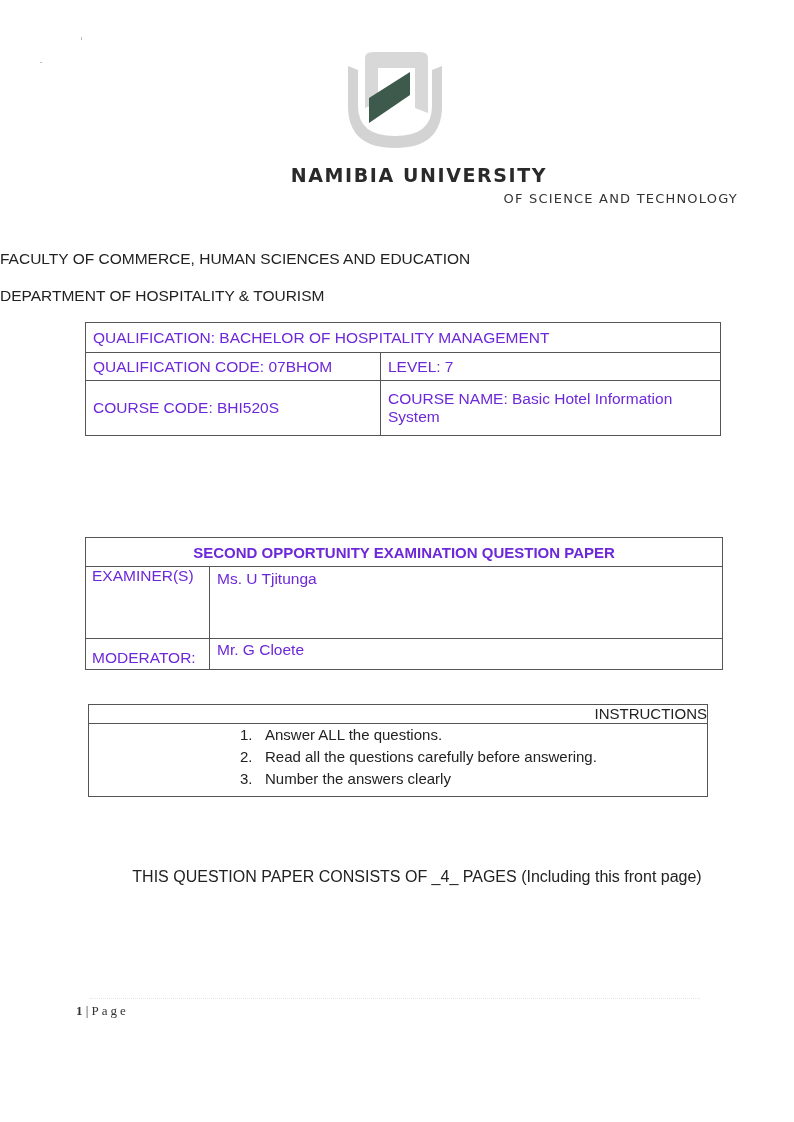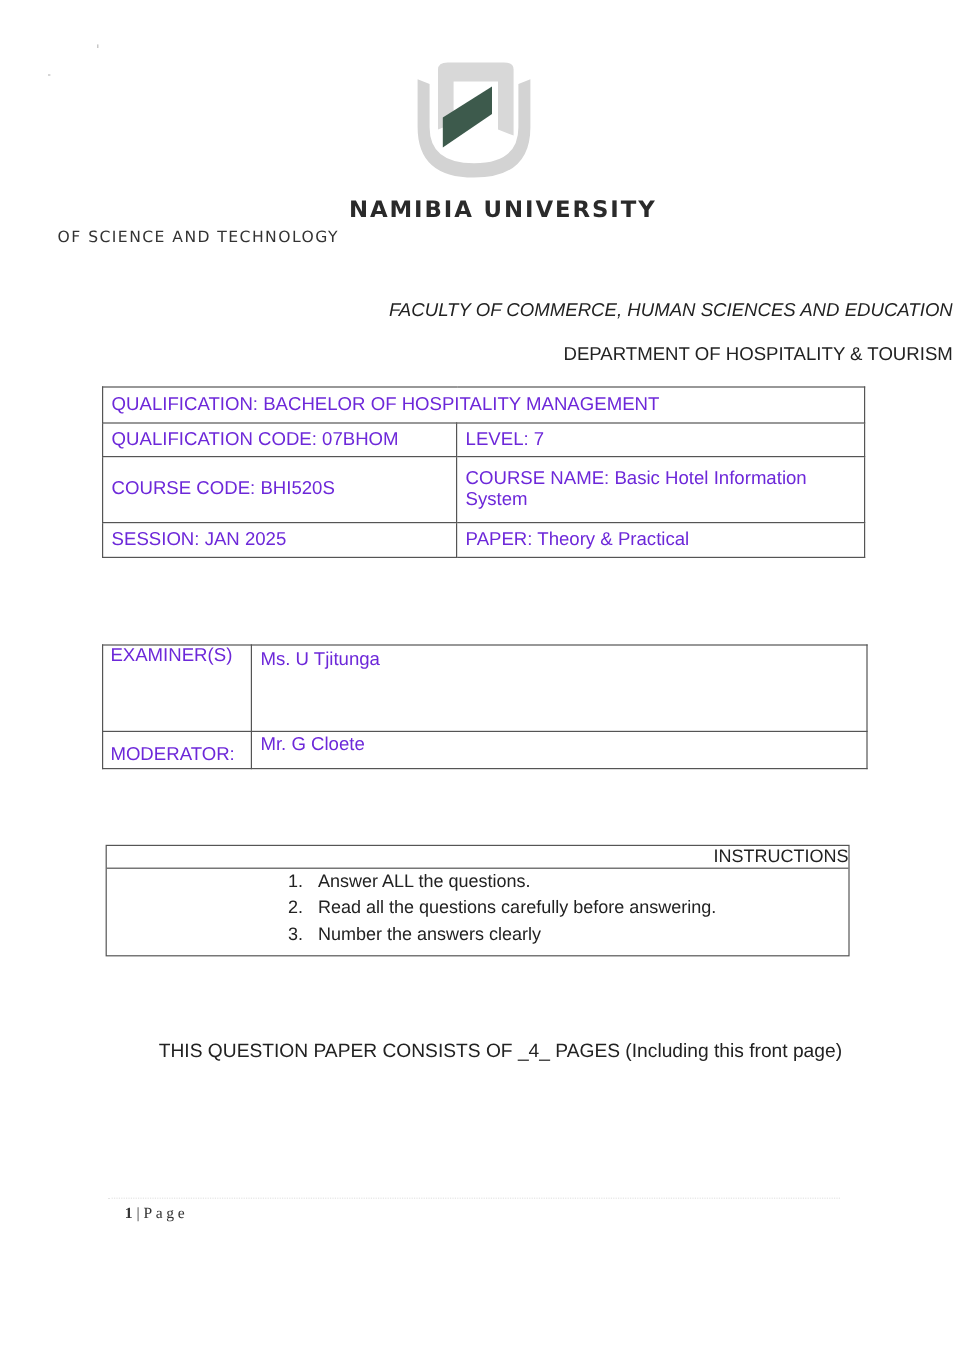--- a/index.html
+++ b/index.html
@@ -7,25 +7,25 @@
       width: 794px; height: 1122px; position: relative; overflow: hidden;
       font-family: "Liberation Sans", sans-serif; color: #222222;
     }
     .logo-wrap { position: absolute; left: 340px; top: 48px; width: 110px; height: 105px; }
     .uni-name {
       position: absolute; top: 164px; left: 0; width: 794px; text-align: center;
       font-family: "DejaVu Sans", sans-serif; font-size: 19px; font-weight: bold;
       letter-spacing: 1.6px; color: #2a2a2a; margin-left: 22px;
     }
     .uni-sub {
-      position: absolute; top: 191px; left: 0; width: 738px; text-align: left;
-      font-family: "DejaVu Sans", sans-serif; font-size: 13px; letter-spacing: 1.2px; color: #333333; padding-left: 48px;
+      position: absolute; top: 191px; left: 0; width: 738px; text-align: right;
+      font-family: "DejaVu Sans", sans-serif; font-size: 13px; letter-spacing: 1.2px; color: #333333;
     }
-    .faculty { position: absolute; top: 250px; left: 0; width: 794px; text-align: right; font-size: 15.5px; font-style: italic; }
-    .dept { position: absolute; top: 287px; left: 0; width: 794px; text-align: right; font-size: 15.5px; }
+    .faculty { position: absolute; top: 250px; left: 0; width: 794px; text-align: left; font-size: 15.5px; }
+    .dept { position: absolute; top: 287px; left: 0; width: 794px; text-align: left; font-size: 15.5px; }
 
     table { border-collapse: collapse; font-family: "Liberation Sans", sans-serif; color: #6d28d9; }
     td { border: 1px solid #555; padding: 0 7px; font-size: 15.5px; vertical-align: middle; }
 
     .qual-table { position: absolute; left: 85px; top: 322px; width: 636px; }
     .qual-table td.left { width: 280px; }
     .r1 td { height: 29px; }
     .r2 td { height: 27px; }
     .r3 td { height: 54px; }
     .r4 td { height: 28px; }
@@ -42,21 +42,21 @@
 
     .instr { position: absolute; left: 88px; top: 704px; width: 618px; border: 1px solid #555; }
     .instr-title { text-align: right; font-size: 15px; height: 18px; line-height: 18px; border-bottom: 1px solid #555; }
     .instr-list { margin: 0; padding: 0 0 6px 0; list-style: none; }
     .instr-list li { font-size: 15px; height: 22px; line-height: 22px; padding-left: 151px; }
     .instr-list .num { display: inline-block; width: 25px; }
 
     .pages { position: absolute; top: 868px; left: 0; width: 794px; text-align: center; font-size: 16px; padding-left: 20px; }
     .footer-line { position: absolute; top: 998px; left: 90px; width: 610px; border-top: 1px dotted #e4e4e4; }
     .footer {
-      position: absolute; top: 1003px; left: 104px;
+      position: absolute; top: 1003px; left: 76px;
       font-family: "Liberation Serif", serif; font-size: 13px; color: #333;
     }
     .footer .pg-num { font-weight: bold; }
     .footer .pg-word { letter-spacing: 3px; }
     .speck { position: absolute; background: #bbb; }
   </style>
 </head>
 <body>
 
 <div class="speck" style="left:81px;top:37px;width:1px;height:3px;"></div>
@@ -85,29 +85,28 @@
     <td class="left">QUALIFICATION CODE:  07BHOM</td>
     <td>LEVEL:  7</td>
   </tr>
   <tr class="r3">
     <td class="left">COURSE CODE: BHI520S</td>
     <td class="line2">
       <div>COURSE NAME: Basic Hotel Information</div>
       <div>System</div>
     </td>
   </tr>
-  <tr class="r4">
-    <td class="left">SESSION: JAN 2025</td>
-    <td>PAPER: Theory &amp; Practical</td>
-  </tr>
 </tbody>
   </table>
 
 <table class="exam-table">
   <tbody>
+      <tr class="hdr">
+    <td colspan="2">SECOND OPPORTUNITY EXAMINATION QUESTION PAPER</td>
+  </tr>
   <tr class="exr">
     <td class="lbl">EXAMINER(S)</td>
     <td class="val">Ms. U Tjitunga</td>
   </tr>
   <tr class="mod">
     <td class="lbl">MODERATOR:</td>
     <td class="val">Mr. G Cloete</td>
   </tr>
 </tbody>
   </table>

